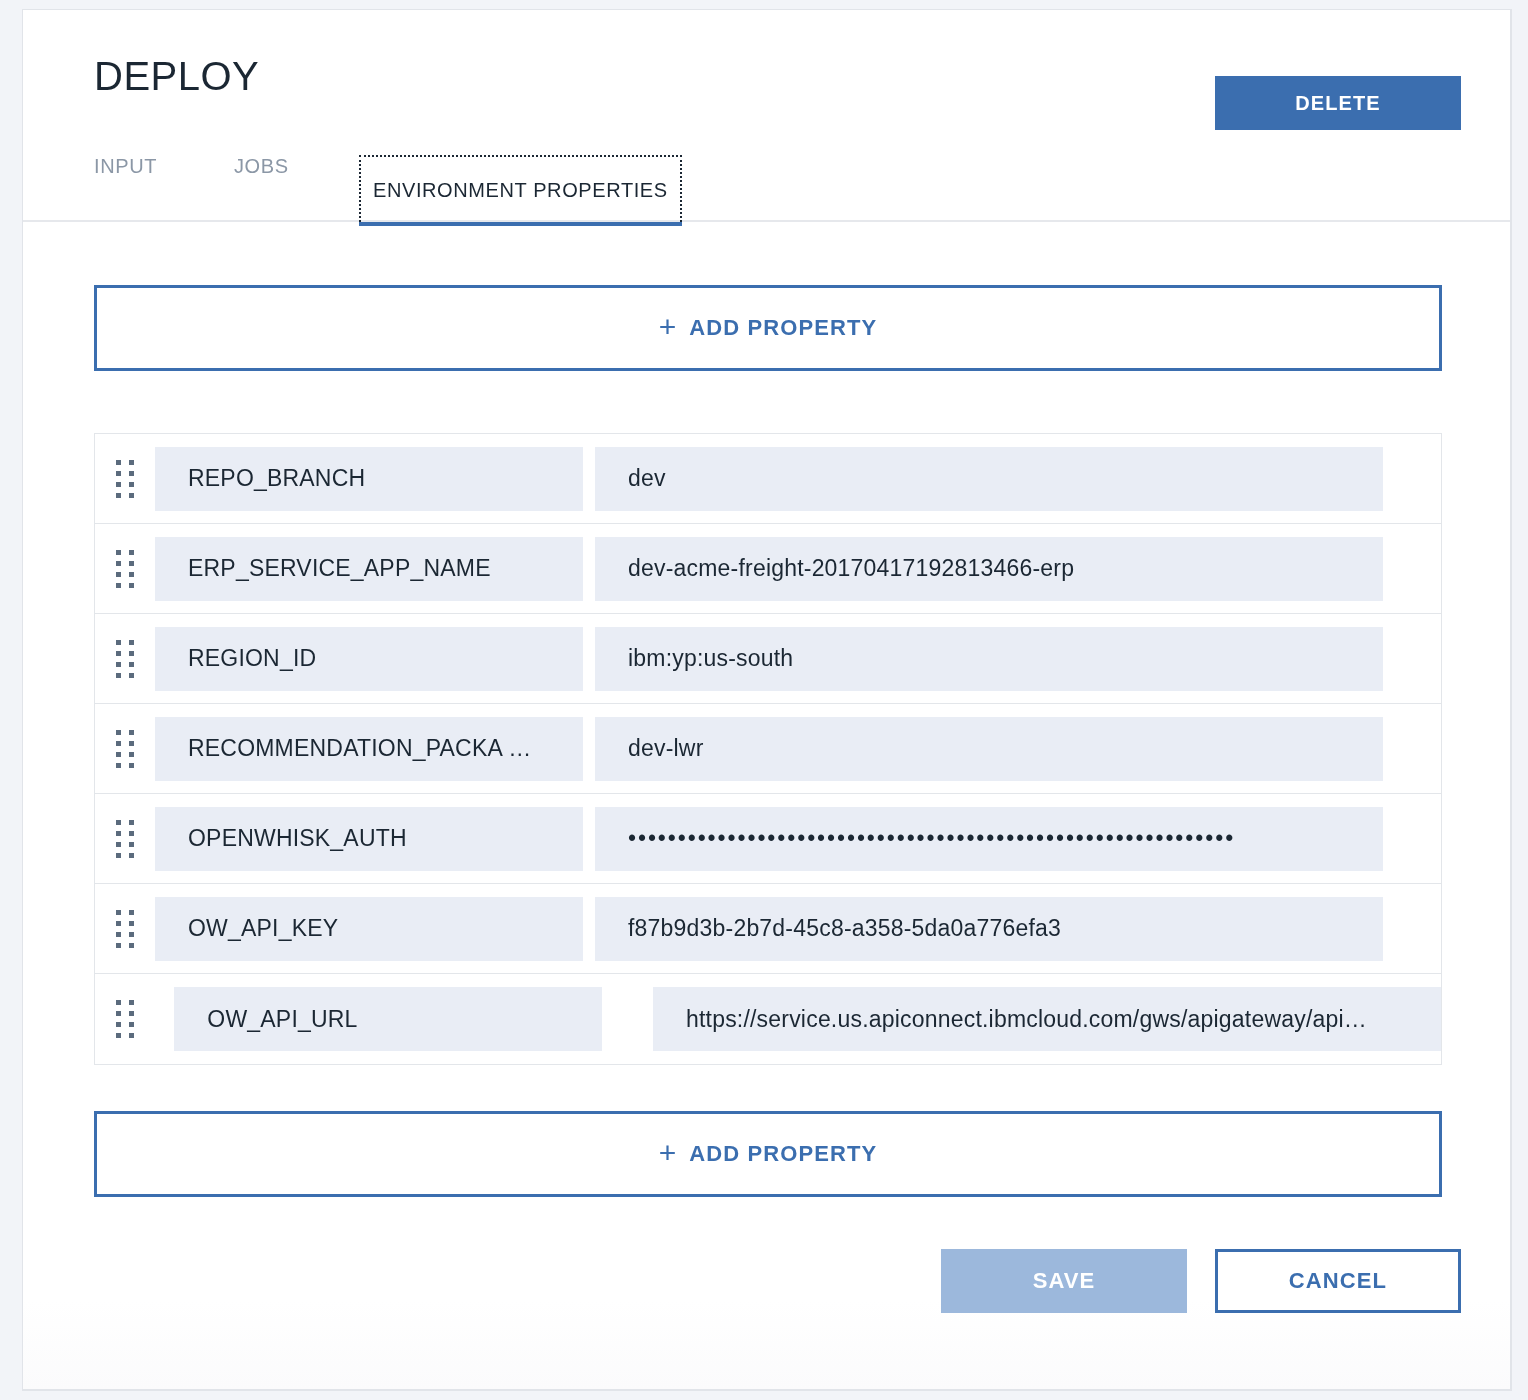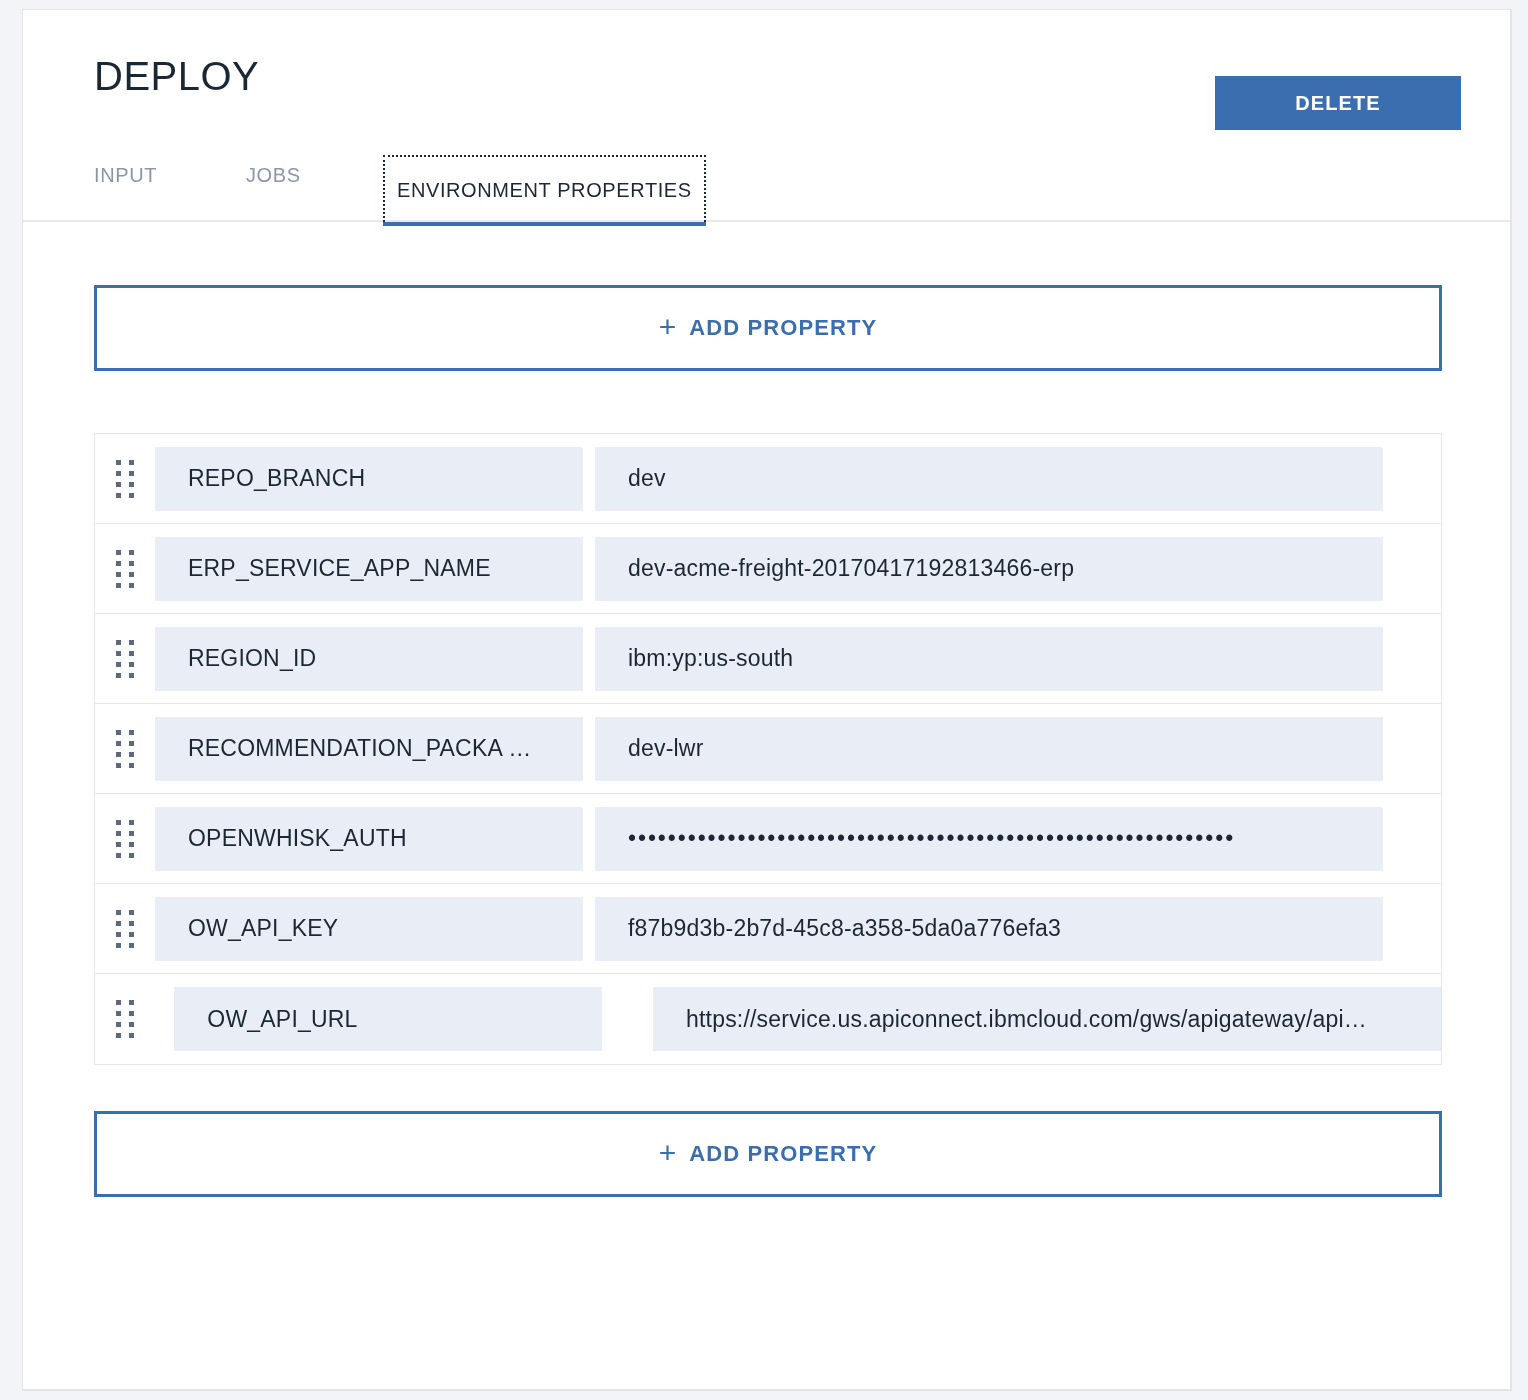--- a/index.html
+++ b/index.html
@@ -71,22 +71,21 @@
     cursor: pointer;
     margin-top: 16px;
   }
 
   
   .tabs {
     position: absolute;
     left: 71px;
     bottom: -2px;
     display: flex;
-    align-items: center;
-    gap: 12px;
+    align-items: flex-start;
   }
 
   .tab {
     font-size: 20px;
     letter-spacing: 0.6px;
     color: #8b97a6;
     padding: 0 0 26px 0;
     margin-right: 0;
     cursor: pointer;
     background: none;
@@ -415,16 +414,20 @@
             <div class="prop-gap"></div>
             <div class="prop-value">https://service.us.apiconnect.ibmcloud.com/gws/apigateway/api…</div>
           </div>
         </div>
 
       <button class="add-property bottom">
         <span class="plus-icon">+</span>
         <span>ADD PROPERTY</span>
       </button>
 
+      <div class="card-footer">
+        <button class="save-button">SAVE</button>
+        <button class="cancel-button">CANCEL</button>
+      </div>
 
     </div>
   </div>
 </div>
 
 </body></html>

